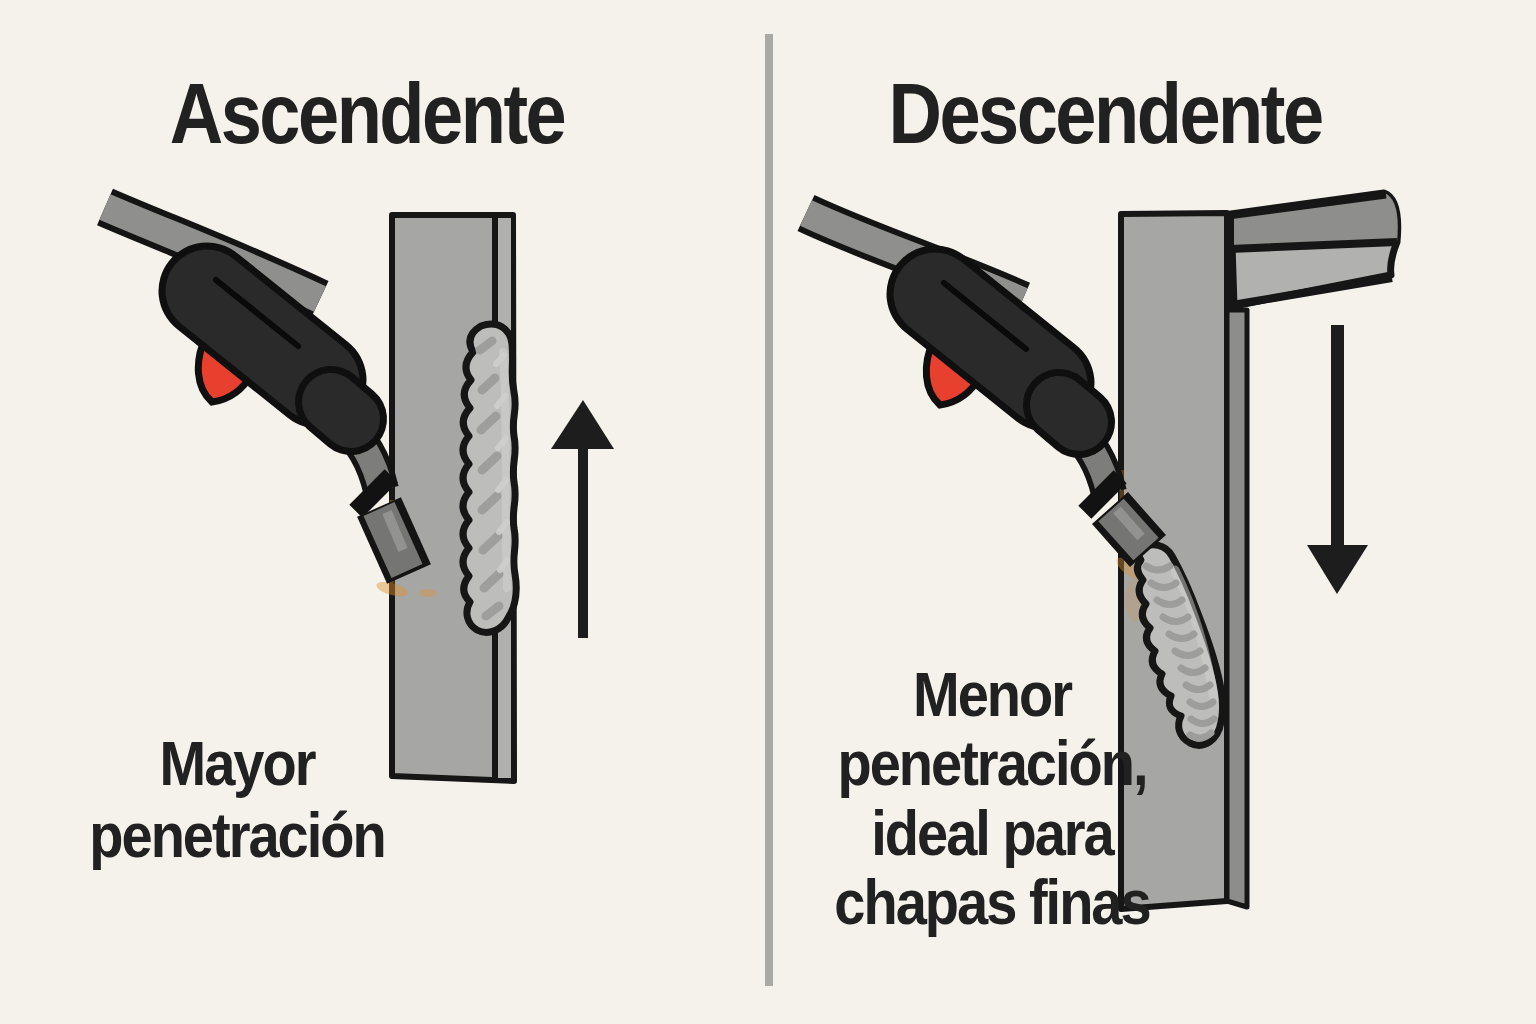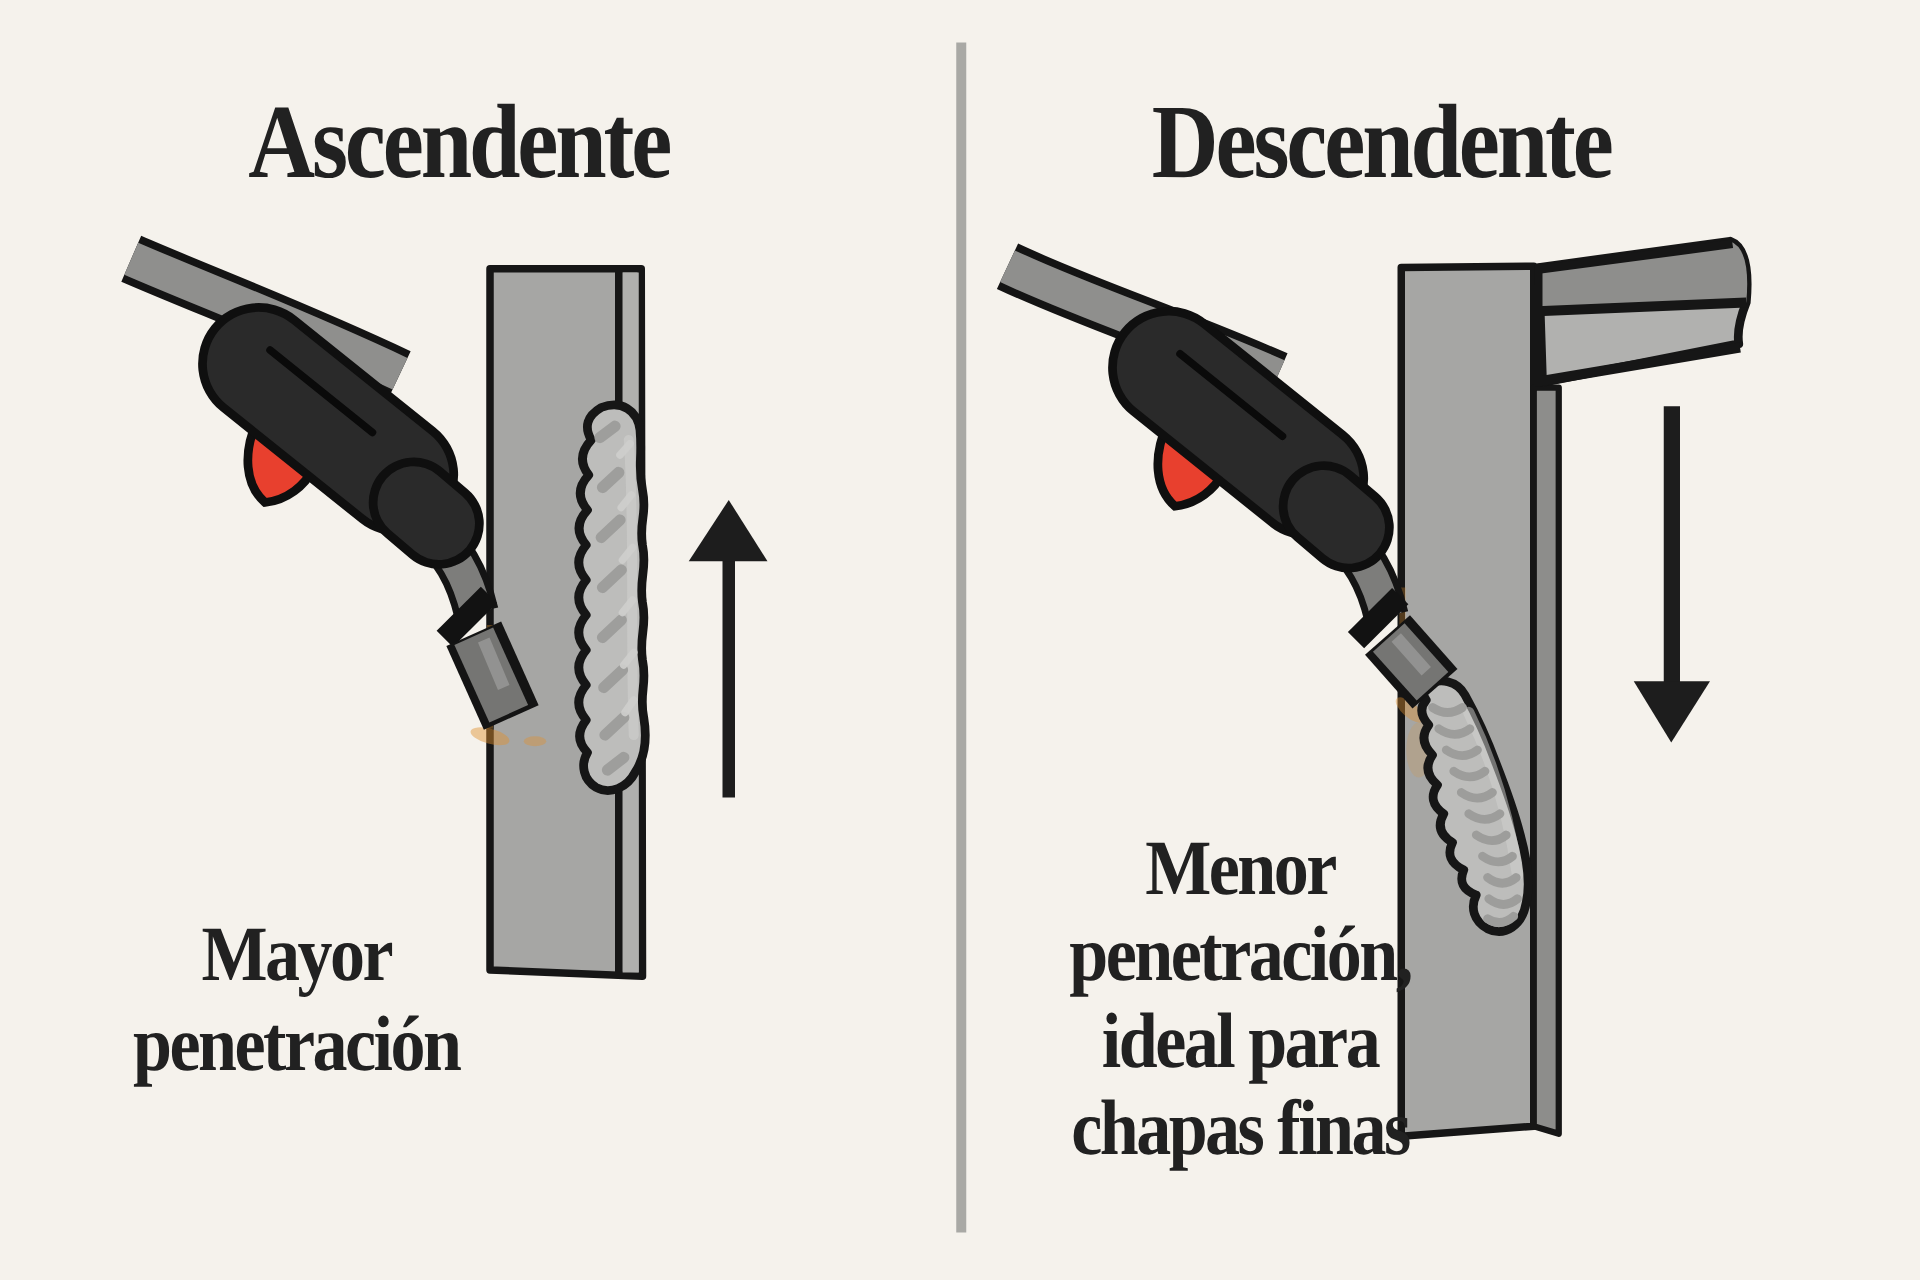--- a/index.html
+++ b/index.html
@@ -1,19 +1,19 @@
 <!DOCTYPE html>
 <html style="--c-background: #f5f2ec; --c-text: #212121; --c-outline: #161616; --c-plate: #a6a6a4; --c-plate-side: #8d8d8b; --c-plate-strip: #b0b0ae; --c-beam-upper: #8e8e8c; --c-beam-lower: #b1b1af; --c-handle: #2a2a2a; --c-trigger-red: #e8402e; --c-cable: #8f8f8d; --c-neck: #7d7d7b; --c-nozzle: #757573; --c-bead: #bdbdbb; --c-bead-shadow: #9d9d9b; --c-bead-highlight: #d2d2d0; --c-arrow: #1d1d1d; --c-divider: #a9a9a5; --c-spark: #e0912f;"><head>
 <meta charset="utf-8">
 <style>
   html,body{margin:0;padding:0;background:#ddd;}
   .canvas{
     position:relative;width:1536px;height:1024px;overflow:hidden;
     background:var(--c-background,#f5f2ec);
-    font-family:Liberation Serif, serif;
+    font-family:Liberation Sans, sans-serif;
   }
   svg{position:absolute;left:0;top:0;}
   .title{
     position:absolute;font-weight:bold;font-size:74px;line-height:1;
     letter-spacing:-2.5px;color:var(--c-text,#212121);white-space:nowrap;
     transform:translateX(-50%) scaleY(1.14);transform-origin:center top;
   }
   .caption{
     position:absolute;font-weight:bold;font-size:56px;letter-spacing:-2px;
     color:var(--c-text,#212121);text-align:center;white-space:nowrap;

